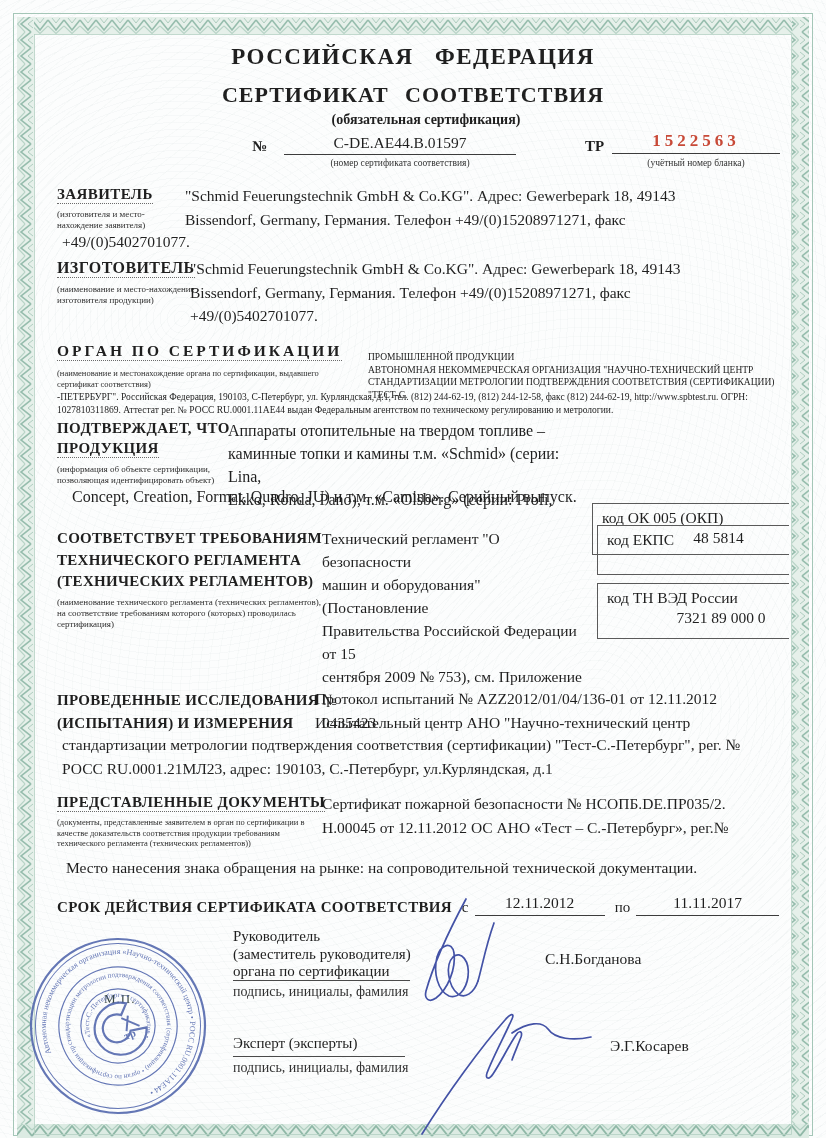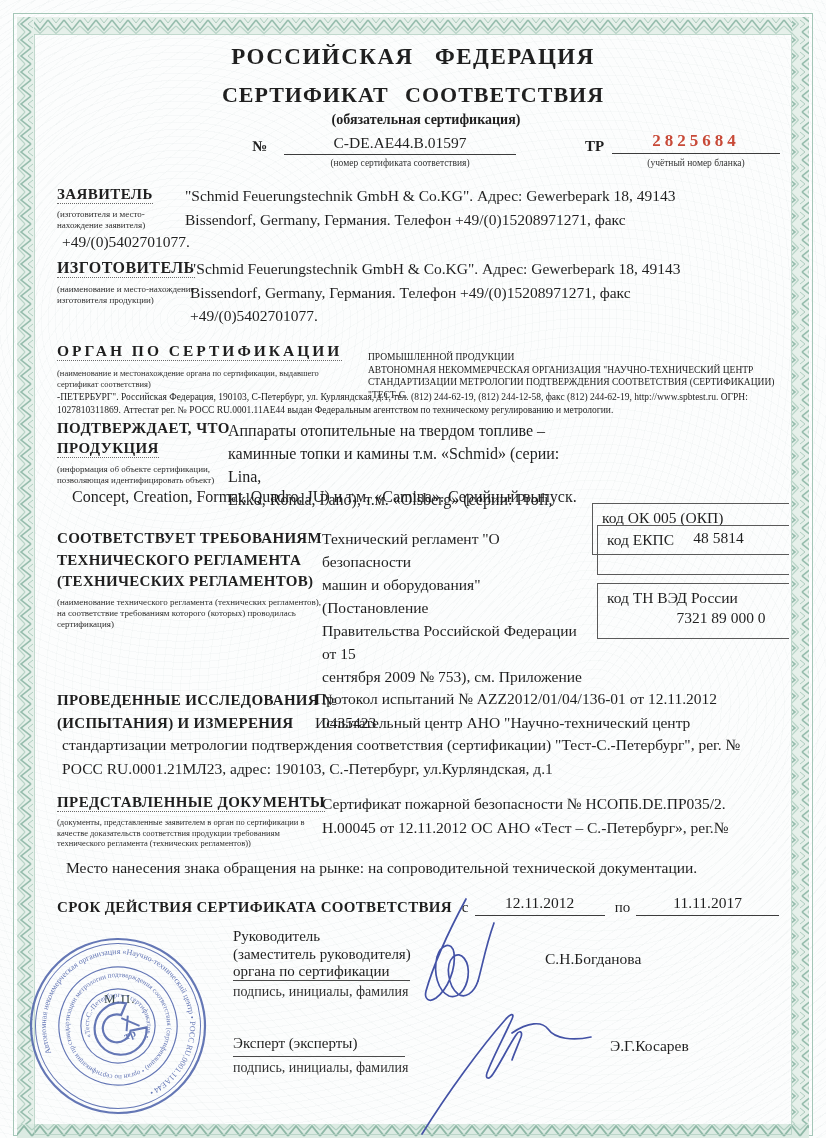--- a/index.html
+++ b/index.html
@@ -81,21 +81,21 @@
   </svg>
 
   <div class="abs ctr hdr-country">РОССИЙСКАЯ ФЕДЕРАЦИЯ</div>
   <div class="abs ctr hdr-title">СЕРТИФИКАТ СООТВЕТСТВИЯ</div>
   <div class="abs ctr hdr-sub">(обязательная сертификация)</div>
 
   <div class="abs" style="left:252px;top:138px;font-weight:bold;font-size:15px;">№</div>
   <div class="abs uline" style="left:284px;top:134px;width:232px;text-align:center;font-size:15.5px;padding-bottom:2px;">C-DE.AE44.B.01597</div>
   <div class="abs caption" style="left:284px;top:158px;width:232px;text-align:center;font-size:9.5px;">(номер сертификата соответствия)</div>
   <div class="abs" style="left:585px;top:138px;font-weight:bold;font-size:15px;">ТР</div>
-  <div class="abs uline red-num" style="left:612px;top:131px;width:168px;text-align:center;padding-bottom:2px;">2825684</div>
+  <div class="abs uline red-num" style="left:612px;top:131px;width:168px;text-align:center;padding-bottom:2px;">1522563</div>
   <div class="abs caption" style="left:612px;top:158px;width:168px;text-align:center;font-size:9.5px;">(учётный номер бланка)</div>
 
   <div class="abs lbl" style="left:57px;top:186px;"><span class="lbl-u">ЗАЯВИТЕЛЬ</span></div>
   <div class="abs note" style="left:57px;top:209px;width:128px;">(изготовителя и место-нахождение заявителя)</div>
   <div class="abs body-txt" style="left:185px;top:184px;width:590px;">
     <div>"Schmid Feuerungstechnik GmbH &amp; Co.KG". Адрес: Gewerbepark 18, 49143</div>
     <div>Bissendorf, Germany, Германия. Телефон +49/(0)15208971271, факс</div>
   </div>
   <div class="abs body-txt" style="left:62px;top:230px;">+49/(0)5402701077.</div>
 

